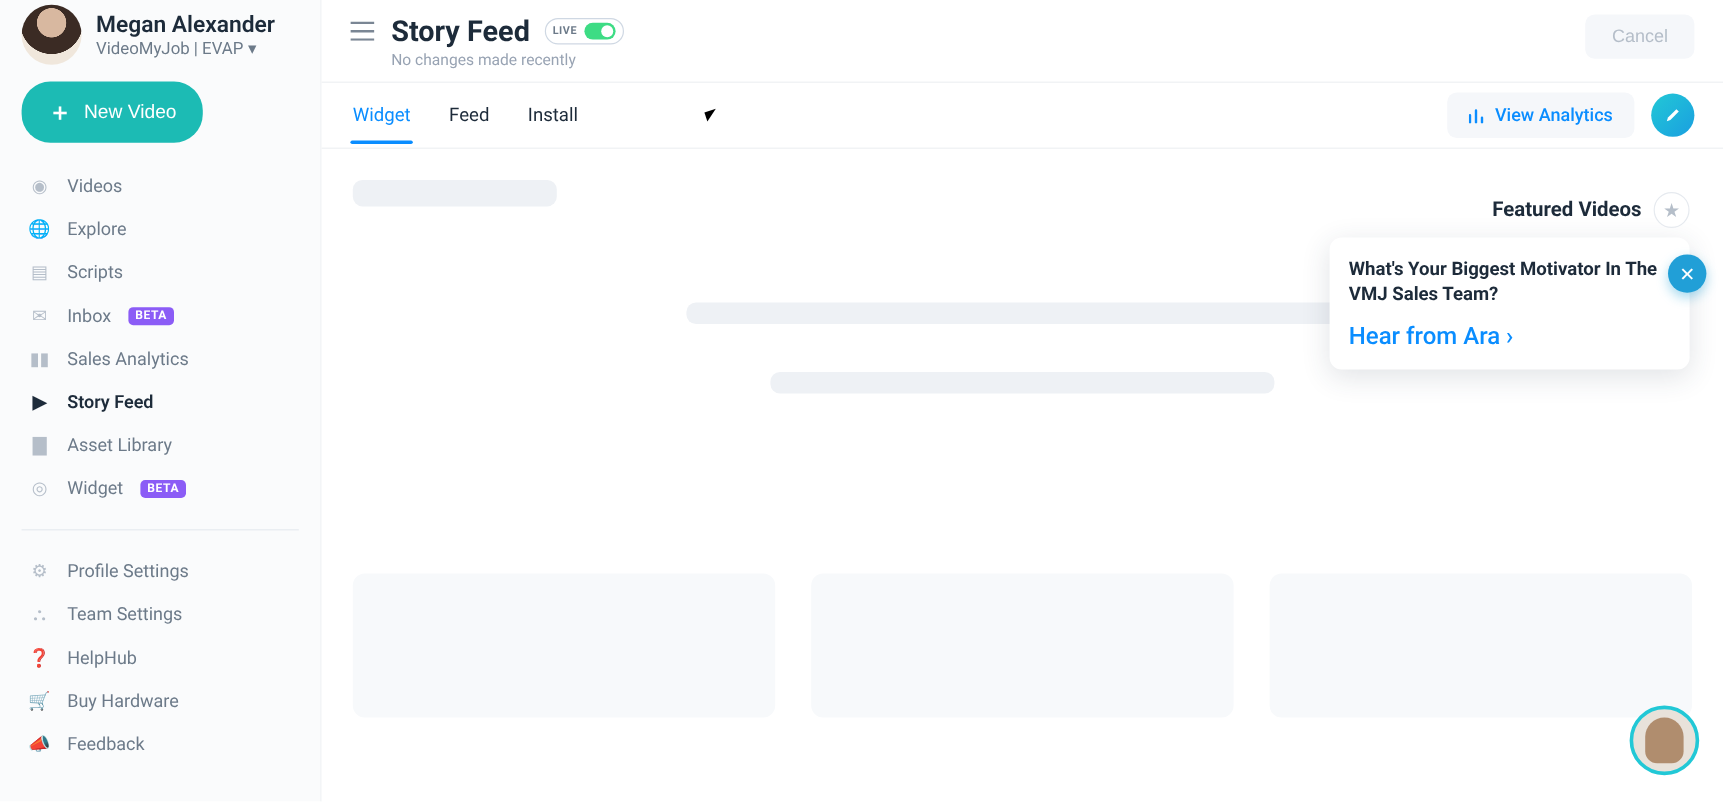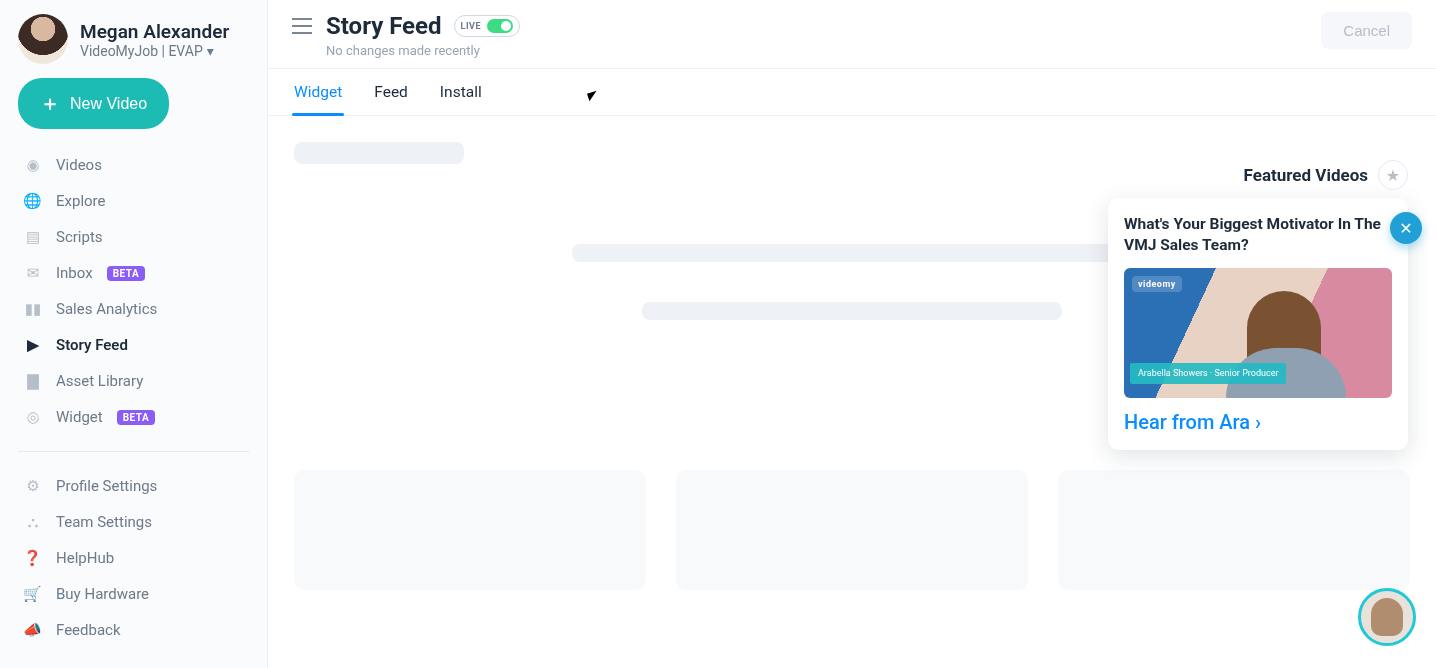--- a/index.html
+++ b/index.html
@@ -11,21 +11,21 @@
   background: #fff;
   color: #2c3e50;
   position: relative;
 }
 .sidebar {
   position: absolute;
   left: 0; top: 0;
   width: 268px;
   height: 668px;
   background: #fafbfc;
-  padding: 14px 18px;
+  padding: 4px 18px;
   border-right: 1px solid #eef0f3;
 }
 .user-row { display: flex; align-items: center; gap: 12px; margin-bottom: 14px; }
 .avatar {
   width: 50px; height: 50px; border-radius: 50%;
   background: radial-gradient(circle at 50% 30%, #d8b8a0 0 28%, #3b2b24 29% 60%, #f0e7dc 61% 100%);
   flex-shrink: 0;
 }
 .user-name { font-size: 19px; font-weight: 600; color: #1d2b3a; }
 .user-org { display:flex; align-items:flex-end; gap:4px; font-size: 14px; color: #6c7a89; cursor:pointer; }
@@ -253,20 +253,33 @@
     </div>
     <div class="header-actions">
       <button class="btn btn-cancel">Cancel</button>
     </div>
   </div>
 
   <div class="tab-row">
     <div class="tab active">Widget</div>
     <div class="tab">Feed</div>
     <div class="tab">Install</div>
+    <div class="tab-right">
+      <div class="view-analytics">
+        <svg width="14" height="14" viewBox="0 0 14 14">
+            <path d="M1 13V7m5 6V3m5 10V9" stroke="#0a8dff" stroke-width="2" stroke-linecap="round"></path>
+          </svg>
+        <span>View Analytics</span>
+      </div>
+      <div class="edit-circle">
+        <svg width="14" height="14" viewBox="0 0 14 14">
+            <path d="M2 12l1-3 7-7 2 2-7 7-3 1z" fill="#fff"></path>
+          </svg>
+      </div>
+    </div>
   </div>
 
   <div class="content">
     <div class="skeleton sk1"></div>
     <div class="skeleton sk2"></div>
     <div class="skeleton sk3"></div>
     <div class="cards">
       <div class="card"></div>
       <div class="card"></div>
       <div class="card"></div>
@@ -275,26 +288,20 @@
 
   <div class="featured-panel">
     <div class="featured-header">
       <div class="featured-title">Featured Videos</div>
       <div class="star-circle">
         <span>★</span>
       </div>
     </div>
     <div class="featured-card">
       <h3>What's Your Biggest Motivator In The VMJ Sales Team?</h3>
-      <div class="thumb">
-        <div class="vmj-tag">videomy</div>
-        <div class="face"></div>
-        <div class="shirt"></div>
-        <div class="lower-third">Arabella Showers · Senior Producer</div>
-      </div>
       <div class="hear-link">Hear from Ara</div>
     </div>
     <div class="close-circle">
       <span>✕</span>
     </div>
   </div>
 
   <div class="chat-bubble">
     <div class="mini-face"></div>
   </div>

